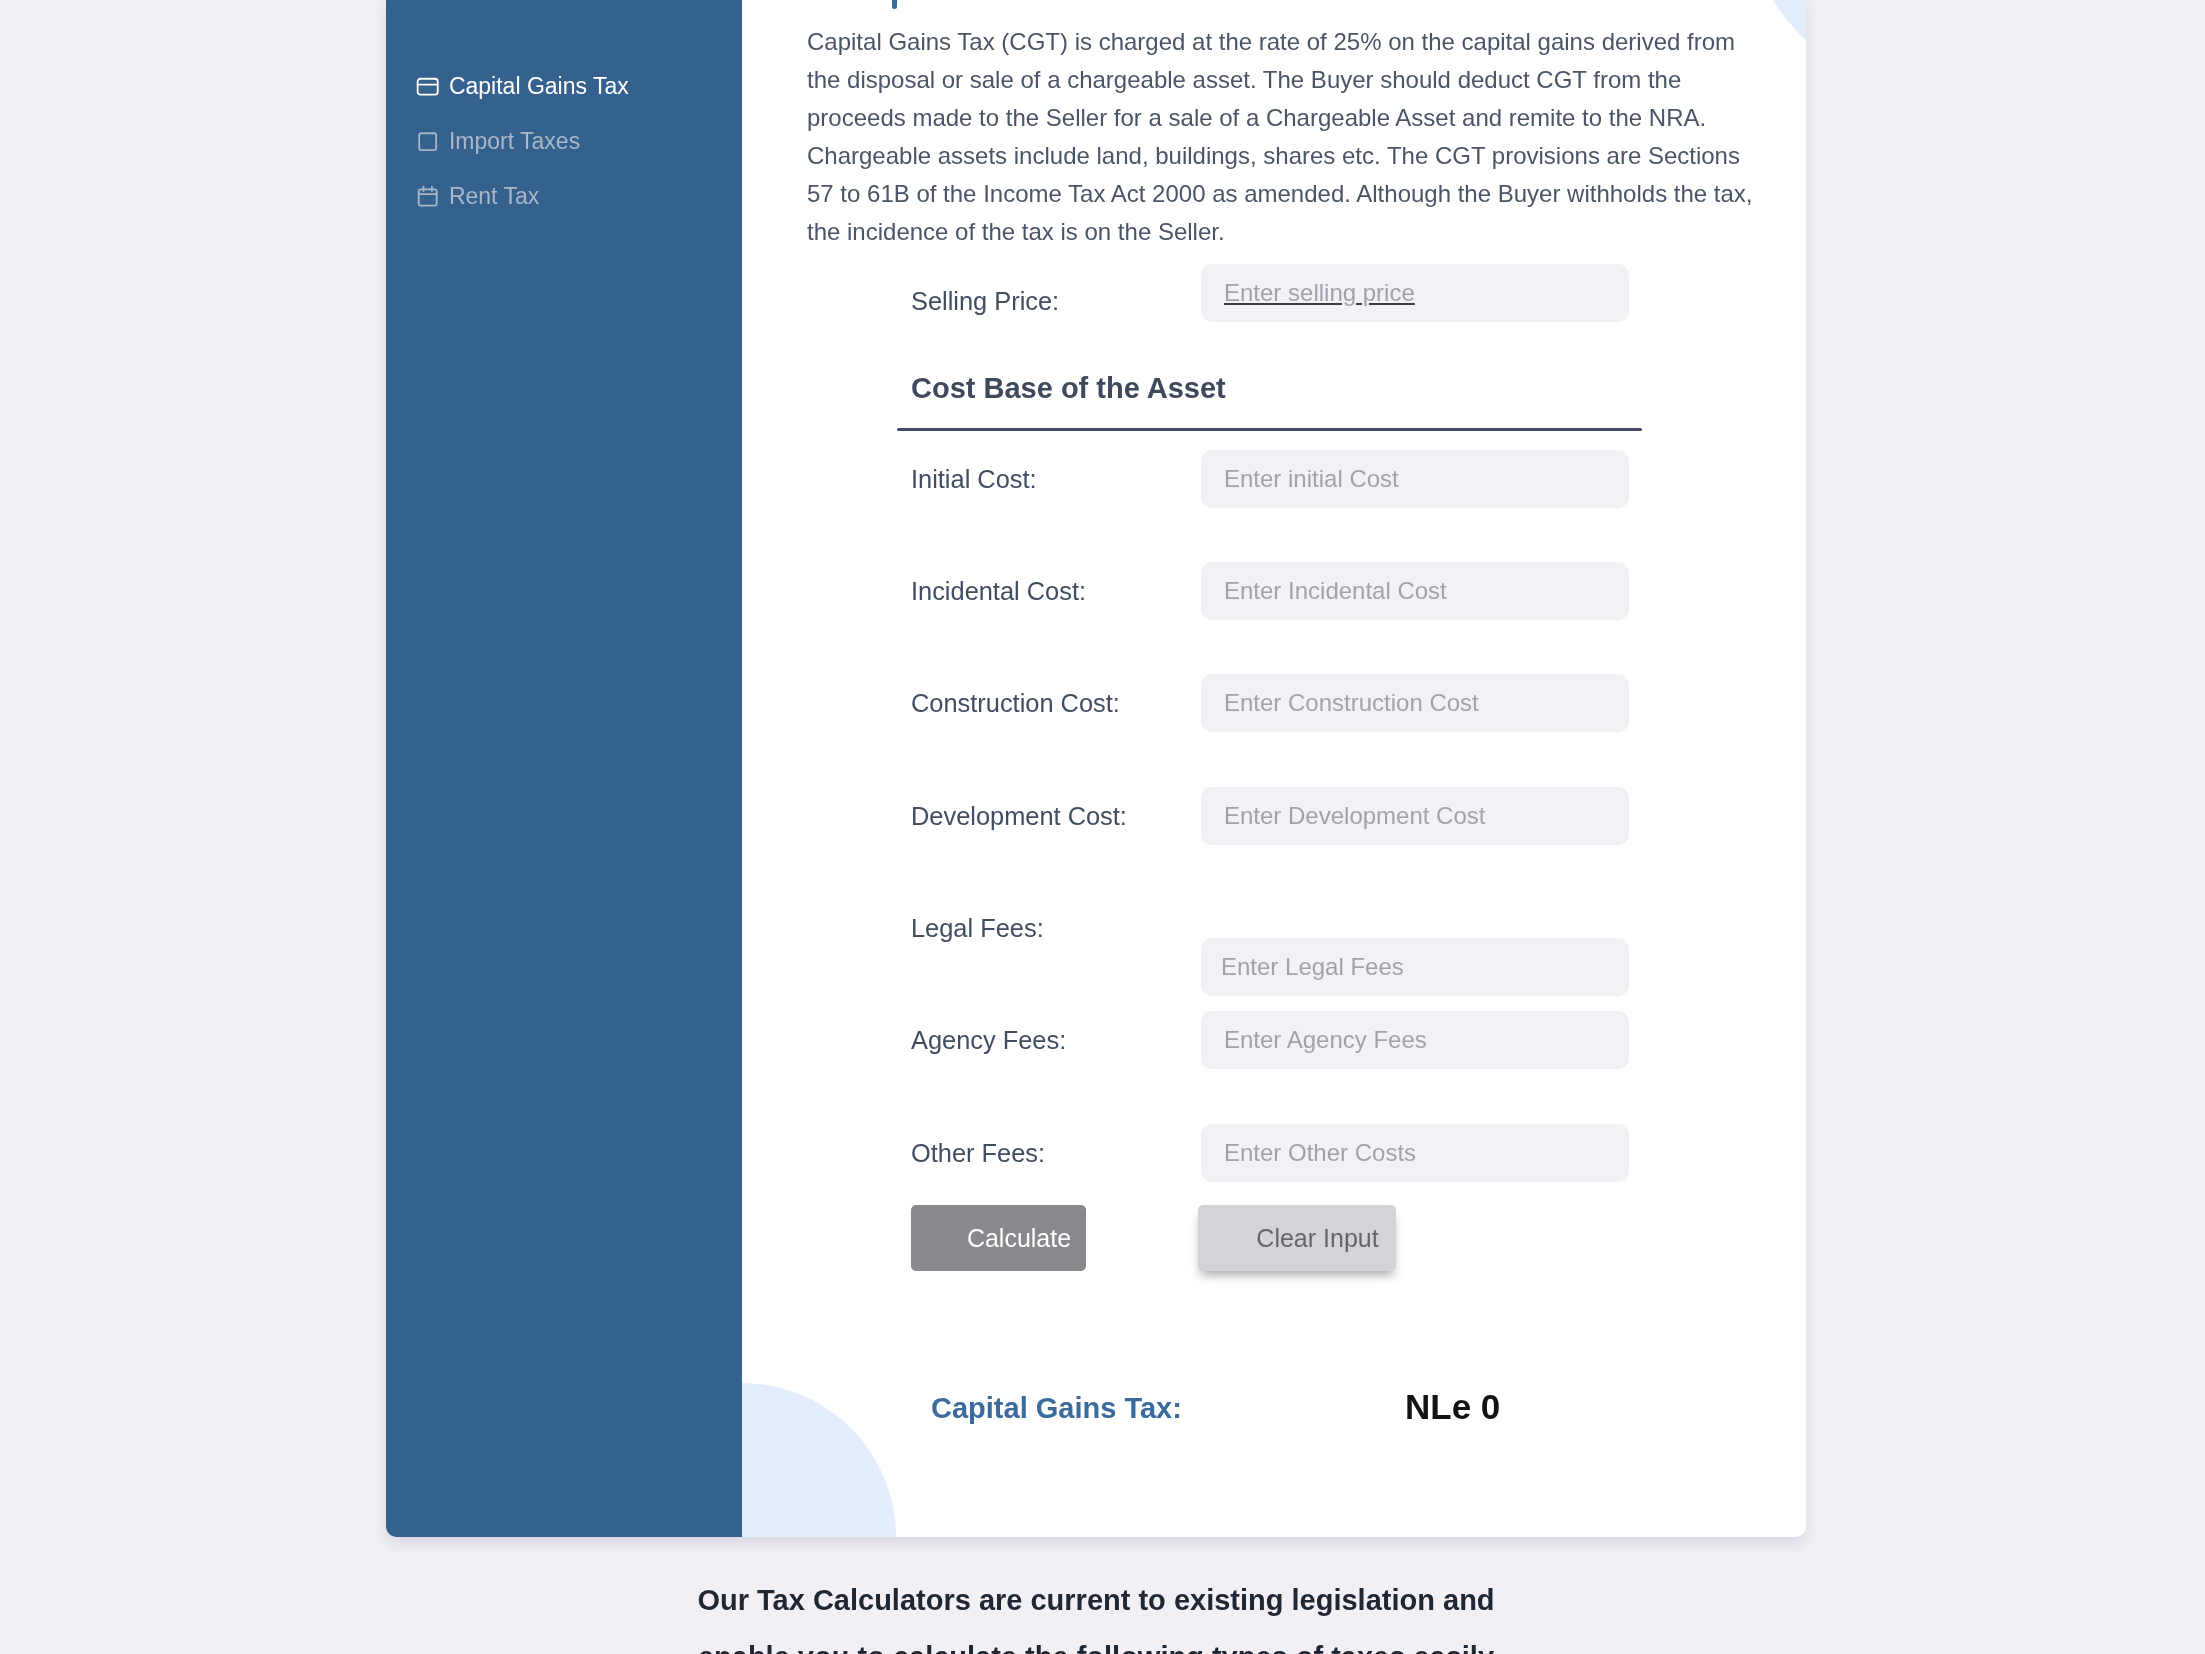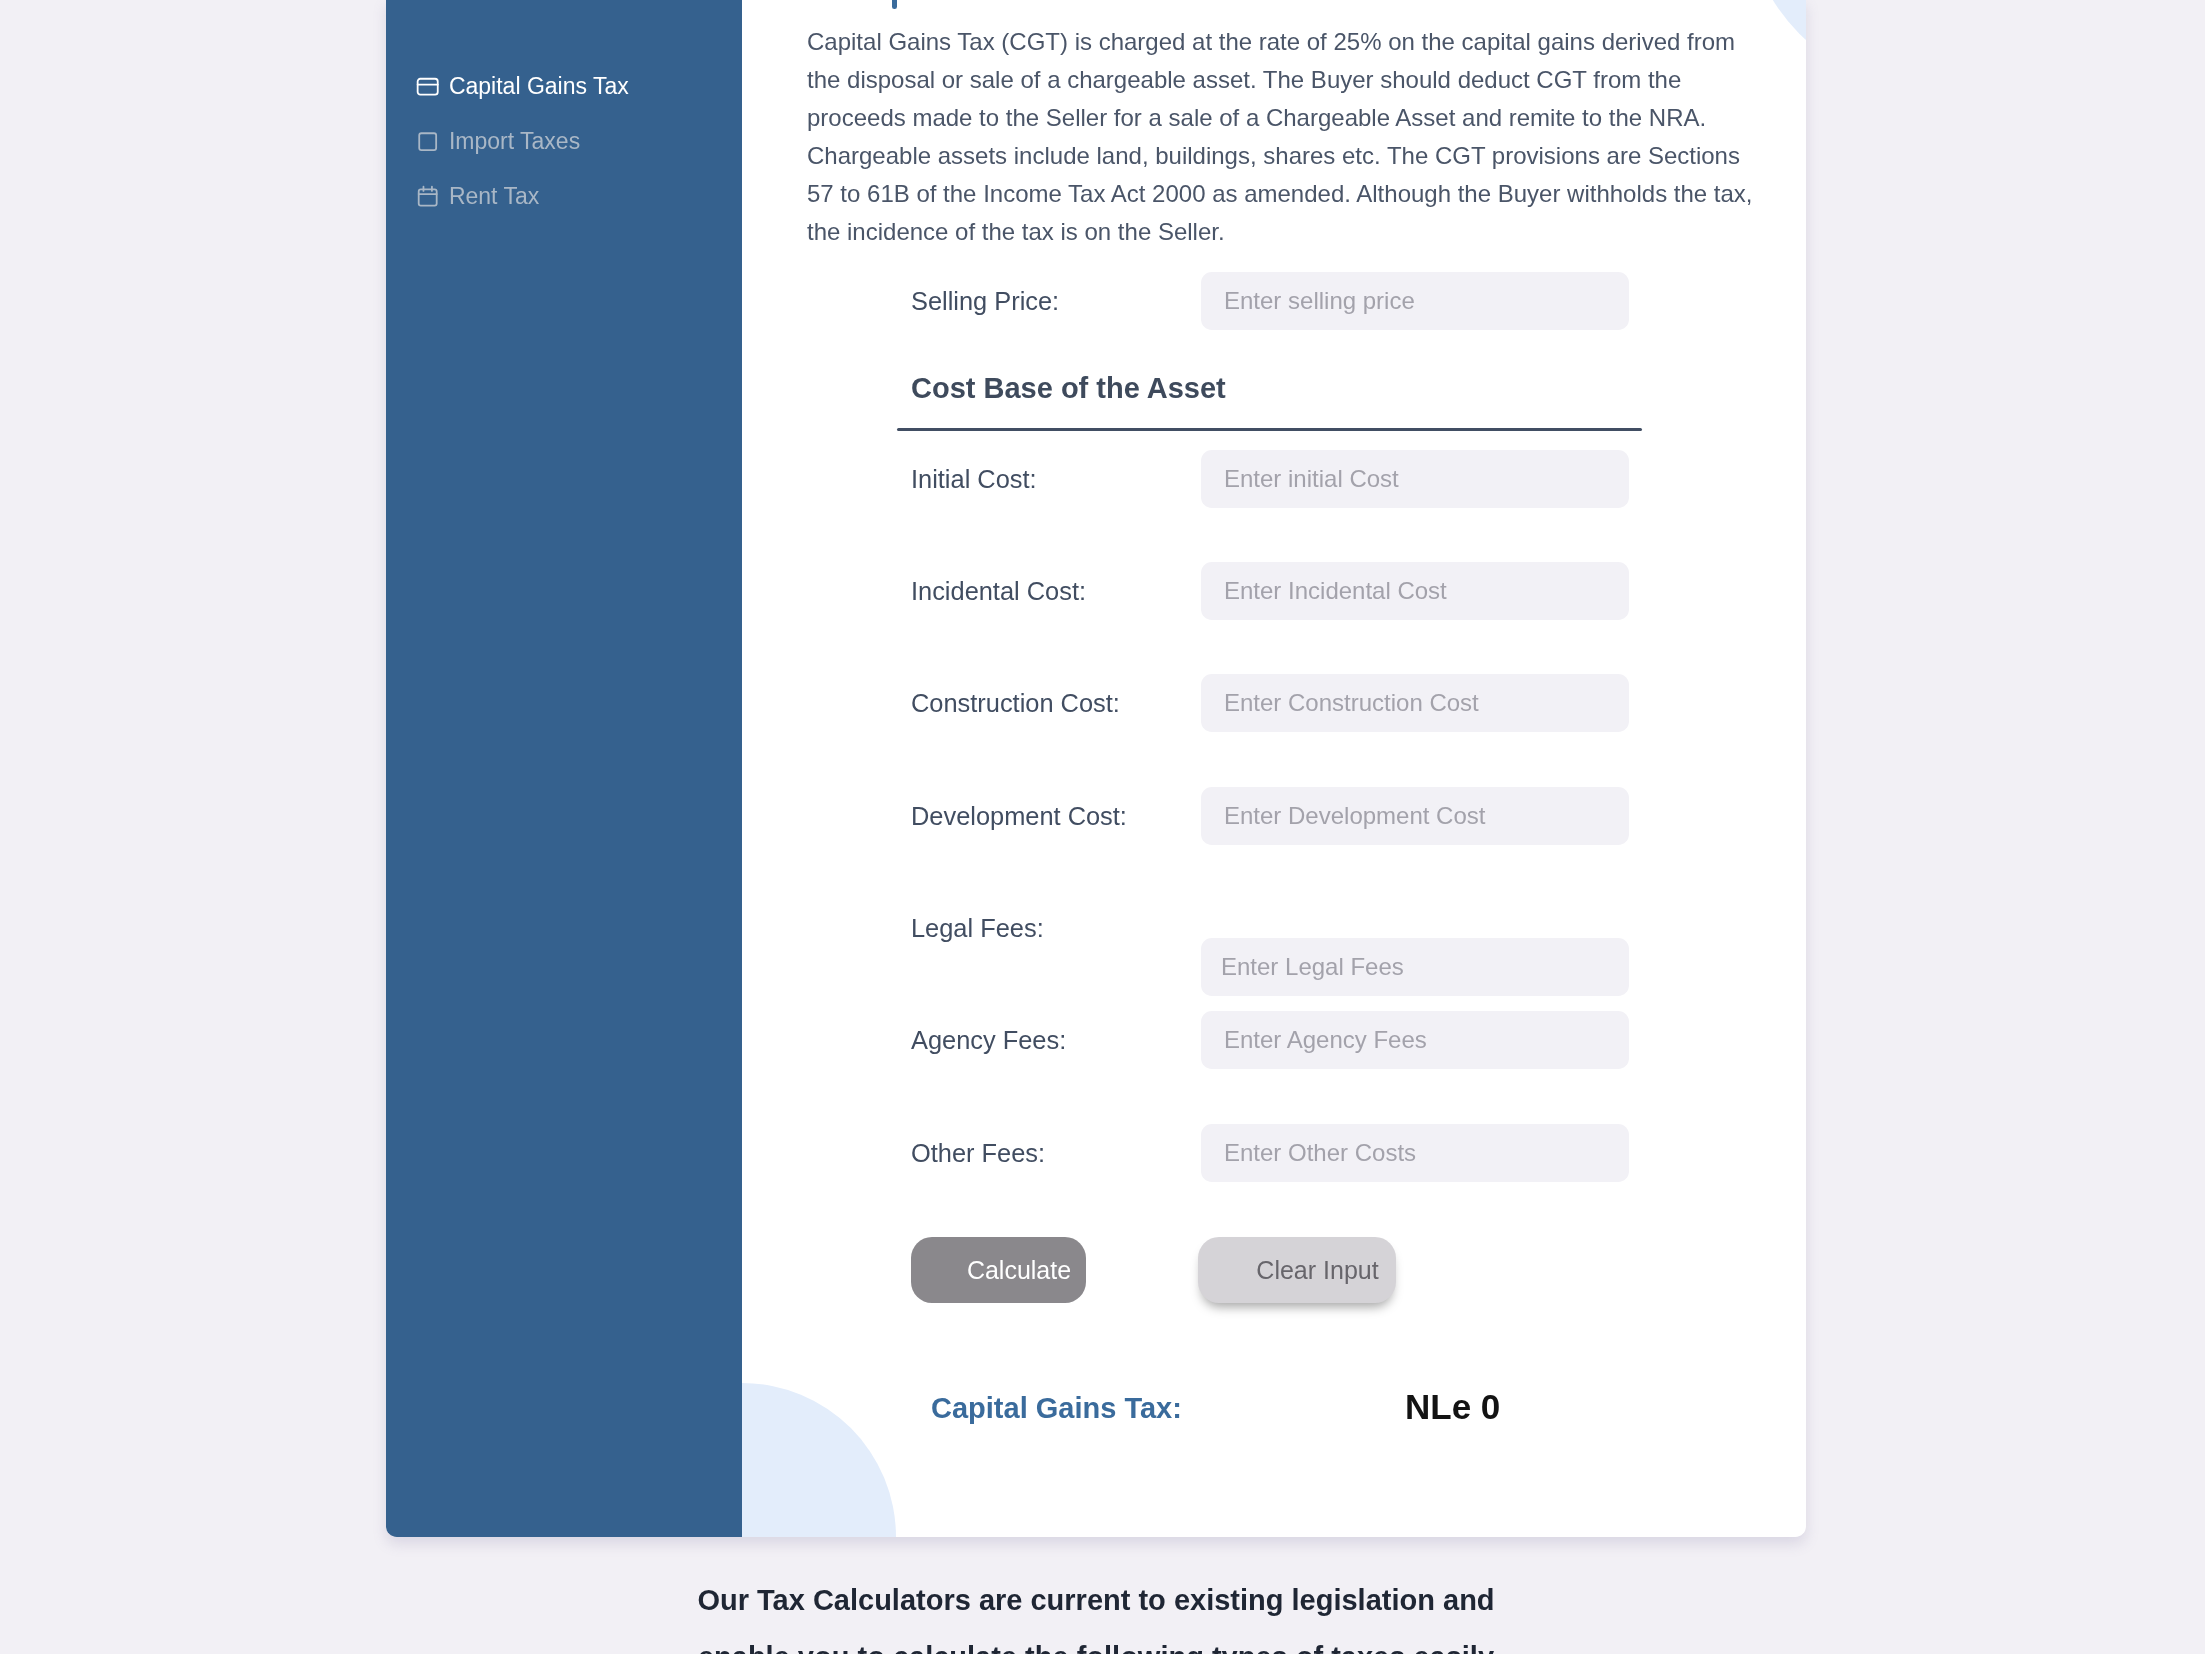--- a/index.html
+++ b/index.html
@@ -72,22 +72,22 @@
   .finput::placeholder{color:var(--placeholder);opacity:1;}
   .section-heading{
     position:absolute;left:169px;top:360px;
     font-size:29px;font-weight:bold;color:#3E4A5C;margin-top:12px;
   }
   .divider{
     position:absolute;left:155px;top:428px;width:745px;height:3.1px;
     background:var(--divider);border-radius:1.5px;
   }
   .btn{
-    position:absolute;top:1237px;height:66px;border:none;
-    border-radius:21px;font-family:inherit;font-size:25px;cursor:pointer;padding-left:41px;
+    position:absolute;top:1205px;height:66px;border:none;
+    border-radius:5px;font-family:inherit;font-size:25px;cursor:pointer;padding-left:41px;
   }
   .btn-calculate{left:169px;width:175px;background:var(--calculate-bg);color:var(--calculate-text);}
   .btn-clear{left:456px;width:198px;background:var(--clear-bg);color:var(--clear-text);
     box-shadow:0 7.7px 10.8px -3.8px rgba(0,0,0,0.35);}
   .result-label{
     position:absolute;left:169px;top:1392px;
     font-size:29px;font-weight:bold;color:var(--accent-blue);margin-left:20px;
   }
   .result-value{
     position:absolute;left:663px;top:1387px;
@@ -141,21 +141,21 @@
       </div>
     </nav>
   </aside>
 
   <main class="content">
     <div class="title-fragment"></div>
 
     <p class="intro">Capital Gains Tax (CGT) is charged at the rate of 25% on the capital gains derived from the disposal or sale of a chargeable asset. The Buyer should deduct CGT from the proceeds made to the Seller for a sale of a Chargeable Asset and remite to the NRA. Chargeable assets include land, buildings, shares etc. The CGT provisions are Sections 57 to 61B of the Income Tax Act 2000 as amended. Although the Buyer withholds the tax, the incidence of the tax is on the Seller.</p>
 
     <label class="flabel" style="top:272px">Selling Price:</label>
-    <input class="finput" style="top: 272px;" type="text" placeholder="Enter selling price">
+    <input class="finput" style="top: 264px; text-decoration: underline;" type="text" placeholder="Enter selling price">
 
     <h2 class="section-heading">Cost Base of the Asset</h2>
     <div class="divider"></div>
 
     <label class="flabel" style="top:450px">Initial Cost:</label>
     <input class="finput" style="top: 450px;" type="text" placeholder="Enter initial Cost">
 
     <label class="flabel" style="top:562px">Incidental Cost:</label>
     <input class="finput" style="top: 562px;" type="text" placeholder="Enter Incidental Cost">
 

